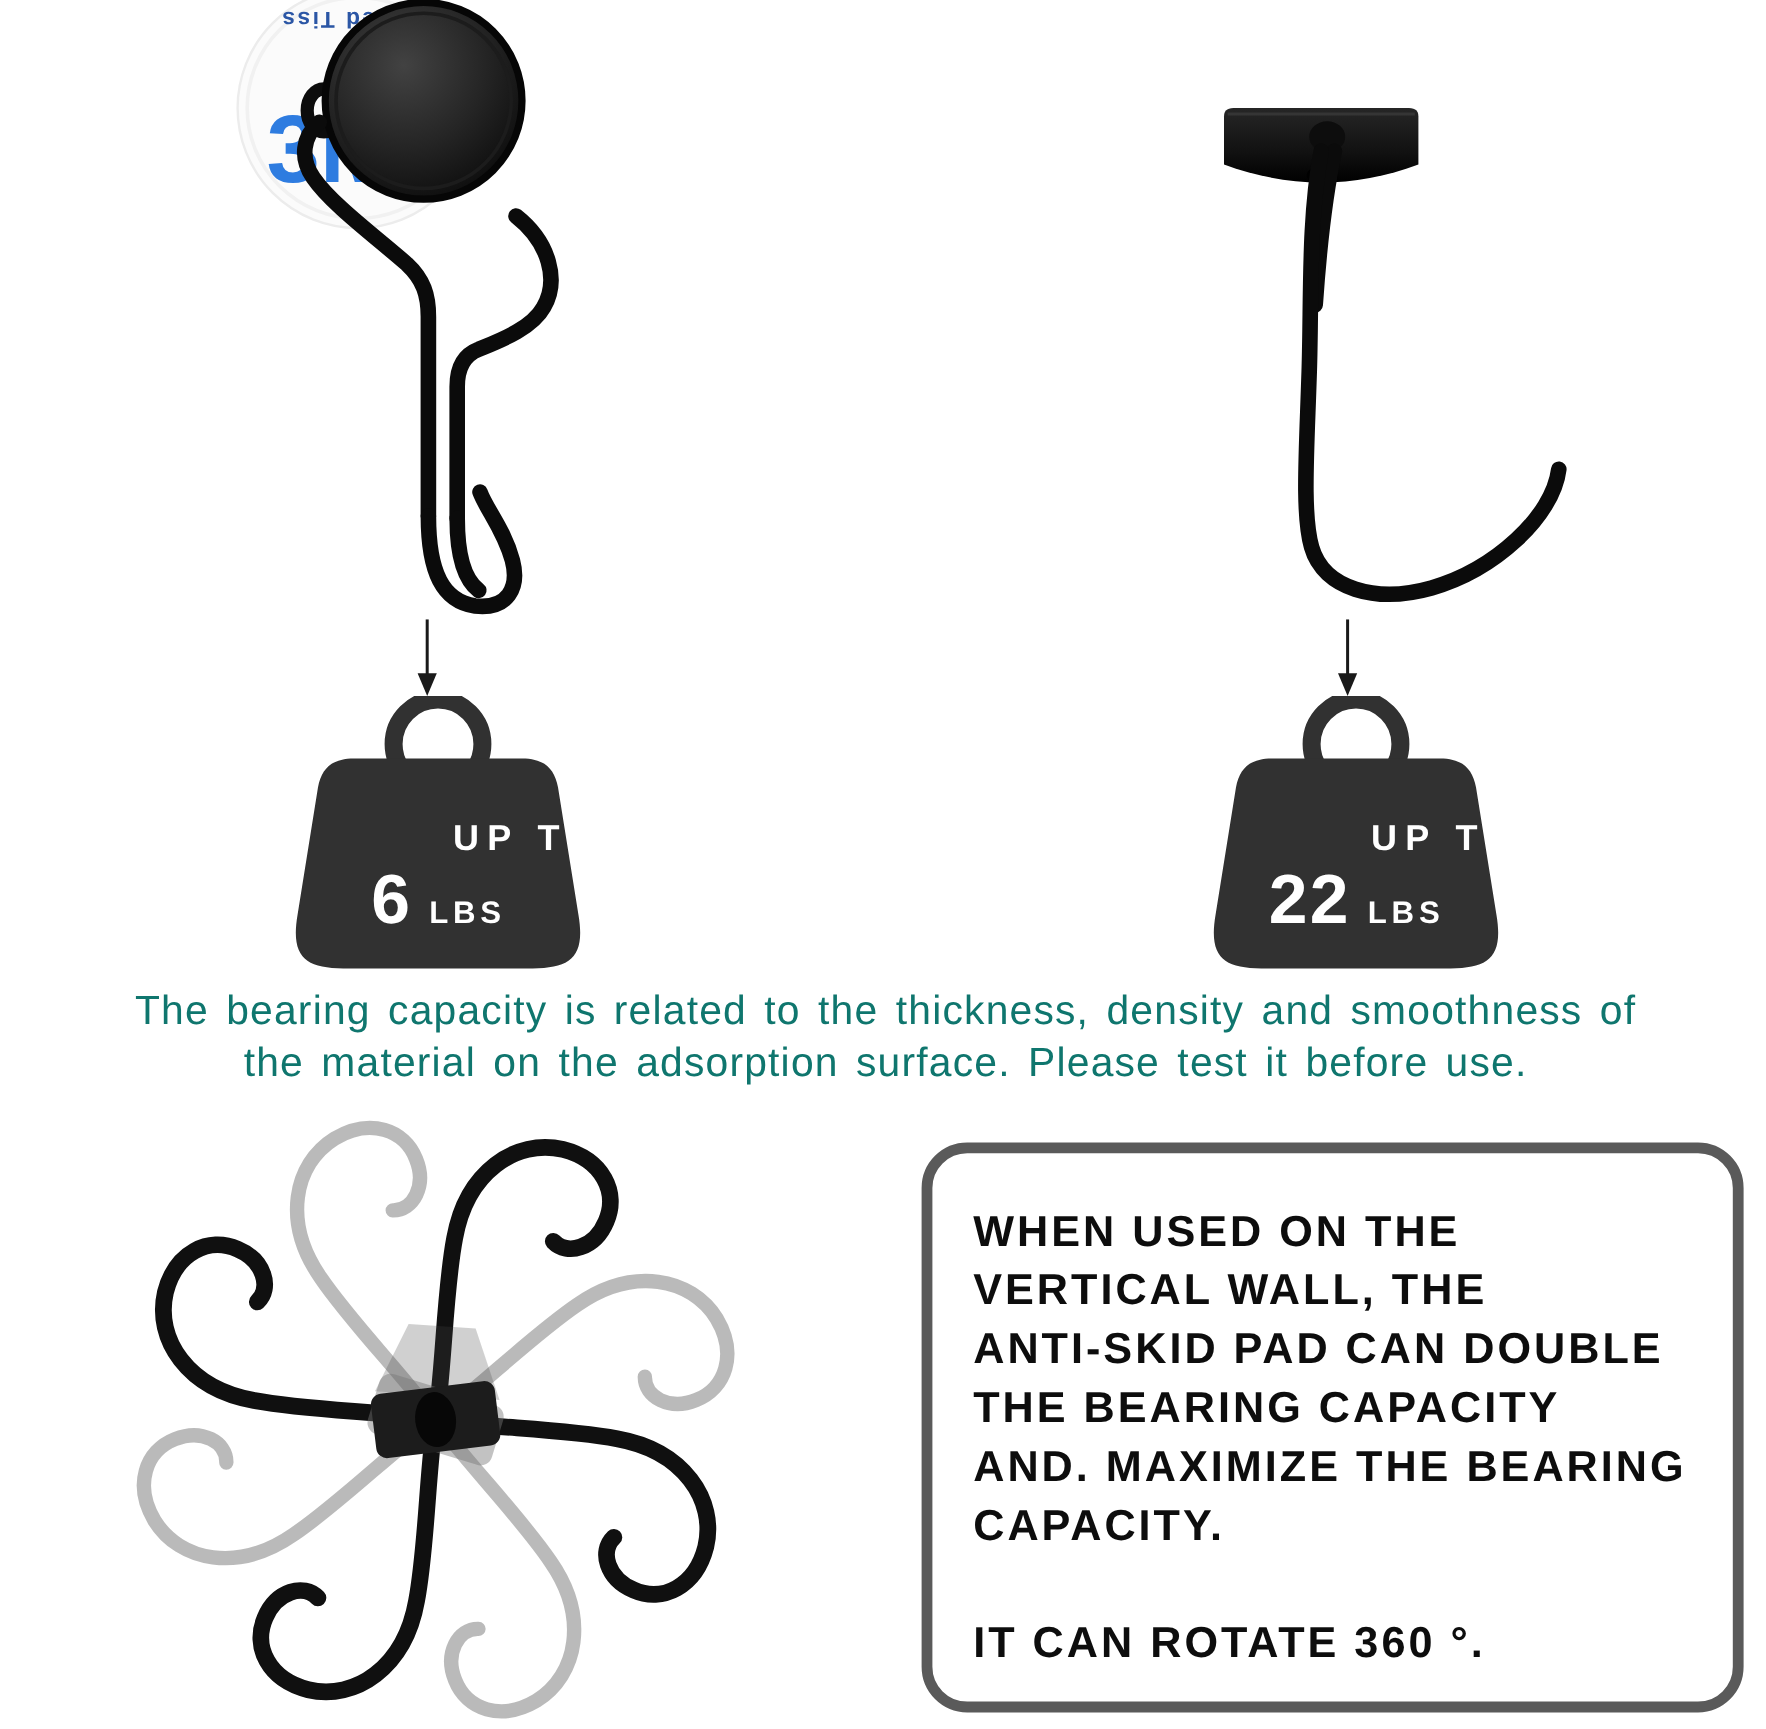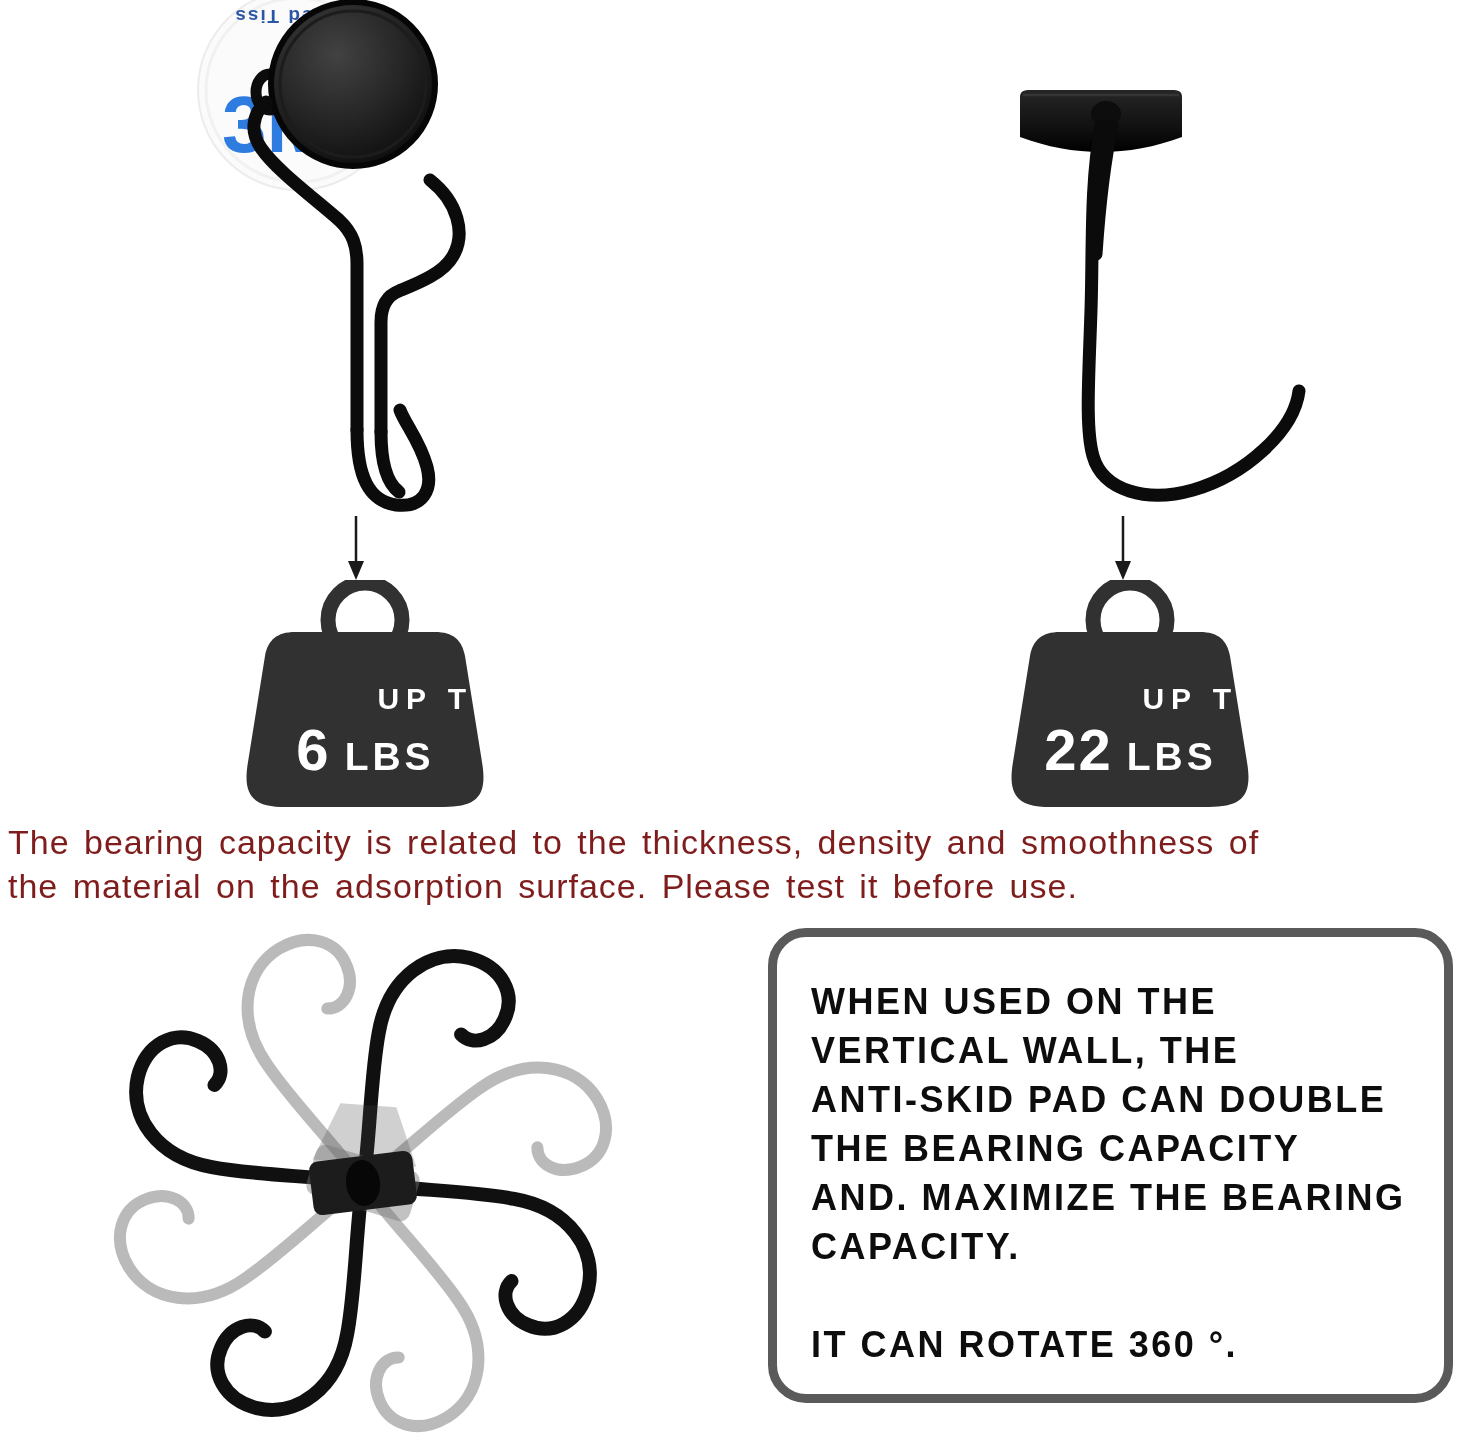--- a/index.html
+++ b/index.html
@@ -6,40 +6,40 @@
   .page{
     position:relative;width:1472px;height:1441px;background:#fff;
     font-family:"Liberation Sans",sans-serif;overflow:hidden;
   }
   .abs{position:absolute;}
 
   
   .notice{
     left:8px;top:820px;width:1460px;
     font-size:34px;line-height:44px;letter-spacing:1px;word-spacing:4px;
-    color:#7f1d1d;white-space:pre-line;
+    color:#0f766e;white-space:pre-line;text-align:center;
   }
 
   
   .weight{width:275px;height:232px;}
   .weight svg{position:absolute;left:0;top:0;}
   .wt-upto{
     position:absolute;left:0;top:102px;width:100%;text-align:right;
     color:#fff;font-size:30px;font-weight:700;letter-spacing:7px;
   }
   .wt-lbs{
     position:absolute;left:0;top:136px;width:100%;
     display:flex;justify-content:center;align-items:baseline;color:#fff;
   }
   .wt-num{font-size:58px;font-weight:700;letter-spacing:2px;}
-  .wt-unit{font-size:39px;font-weight:700;letter-spacing:4px;margin-left:14px;}
+  .wt-unit{font-size:26px;font-weight:700;letter-spacing:4px;margin-left:14px;}
 
   
   .info-box{
-    left:768px;top:928px;width:685px;height:475px;box-sizing:border-box;
+    left:768px;top:952px;width:685px;height:475px;box-sizing:border-box;
     background:#fff;border:9px solid #5a5a5a;border-radius:38px;
   }
   .info-text{
     position:absolute;left:34px;top:40px;width:600px;
     font-size:36px;font-weight:700;line-height:49px;letter-spacing:2.5px;
     color:#0d0d0d;white-space:pre-line;
   }
 
   .arrow{width:20px;height:68px;}
 </style>

